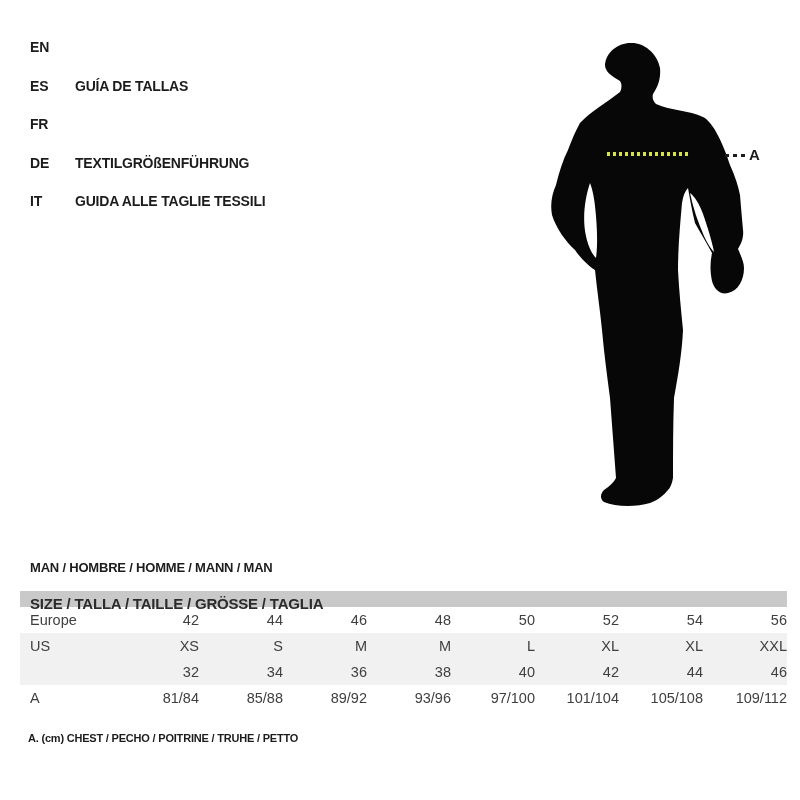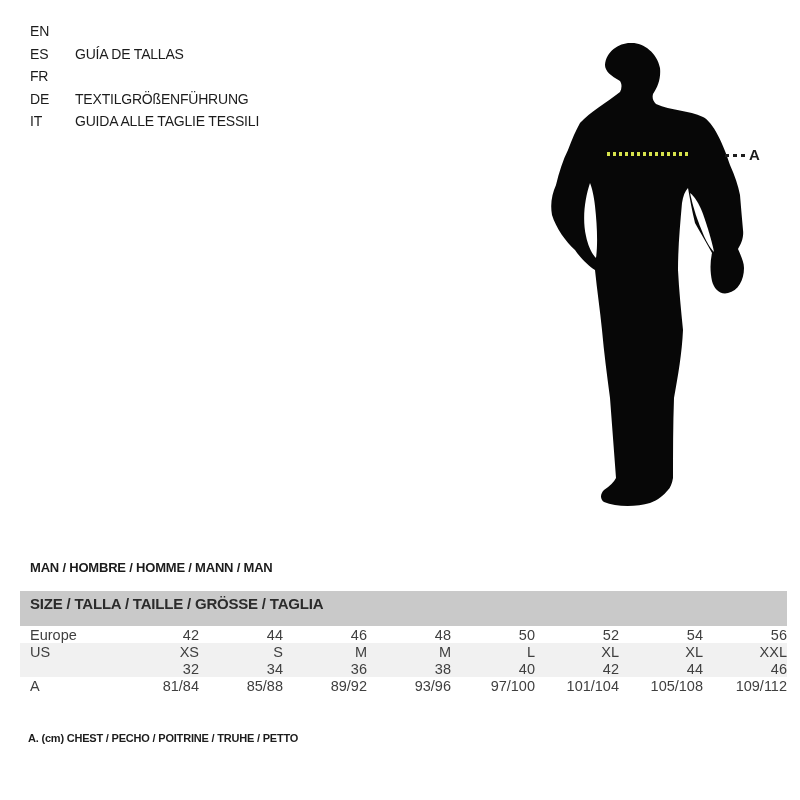--- a/index.html
+++ b/index.html
@@ -8,21 +8,21 @@
     background: var(--page-bg, #ffffff);
     font-family: "Liberation Sans", sans-serif;
     color: var(--ink, #1c1c1c);
     position: relative;
     overflow: hidden;
   }
   .canvas { position: absolute; inset: 0; }
 
   
   .lang-block { position: absolute; left: 30px; top: 20px; }
-  .lang-row { display: flex; line-height: 22.5px; font-size: 14px; font-weight: 400; letter-spacing: -0.2px; }
+  .lang-row { display: flex; line-height: 22.5px; font-size: 14px; font-weight: 700; letter-spacing: -0.2px; margin-top: 16px; }
   .lang-code { width: 45px; flex: 0 0 45px; }
 
   
   .categories { position: absolute; left: 30px; top: 143px; }
   .category-line { font-size: 15.5px; font-weight: 700; line-height: 24px; letter-spacing: -0.2px; }
 
   
   .figure-svg { position: absolute; left: 540px; top: 38px; width: 260px; height: 482px; }
   .chest-line {
     position: absolute; left: 607px; top: 152px; width: 82px; height: 4px;
@@ -33,25 +33,25 @@
     background: repeating-linear-gradient(90deg, var(--ink, #1c1c1c) 0 4px, transparent 4px 8px);
   }
   .measure-label { position: absolute; left: 749px; top: 146px; font-size: 15px; font-weight: 700; }
 
   
   .section-title { position: absolute; left: 30px; top: 560px; font-size: 13px; font-weight: 700; letter-spacing: -0.2px; }
 
   
   .size-table { position: absolute; left: 20px; top: 591px; width: 767px; }
   .table-header {
-    height: 35px; line-height: 25px; padding-left: 10px;
+    height: 16px; line-height: 25px; padding-left: 10px;
     background: var(--table-header-bg, #c9c9c9);
     font-size: 15px; font-weight: 700; color: #2b2b2b; letter-spacing: -0.2px;
   }
-  .trow { display: flex; align-items: center; height: 17px; font-size: 14.5px; color: var(--table-text, #3f3f3f); }
+  .trow { display: flex; align-items: center; height: 26px; font-size: 14.5px; color: var(--table-text, #3f3f3f); }
   .trow.stripe { background: var(--table-stripe-bg, #f1f1f1); }
   .tlabel { width: 95px; flex: 0 0 95px; padding-left: 10px; }
   .tcell { flex: 1 1 0; text-align: right; }
 
   
   .footnote { position: absolute; left: 28px; top: 732px; font-size: 11px; font-weight: 700; letter-spacing: -0.2px; }
 </style>
 </head>
 <body>
 

